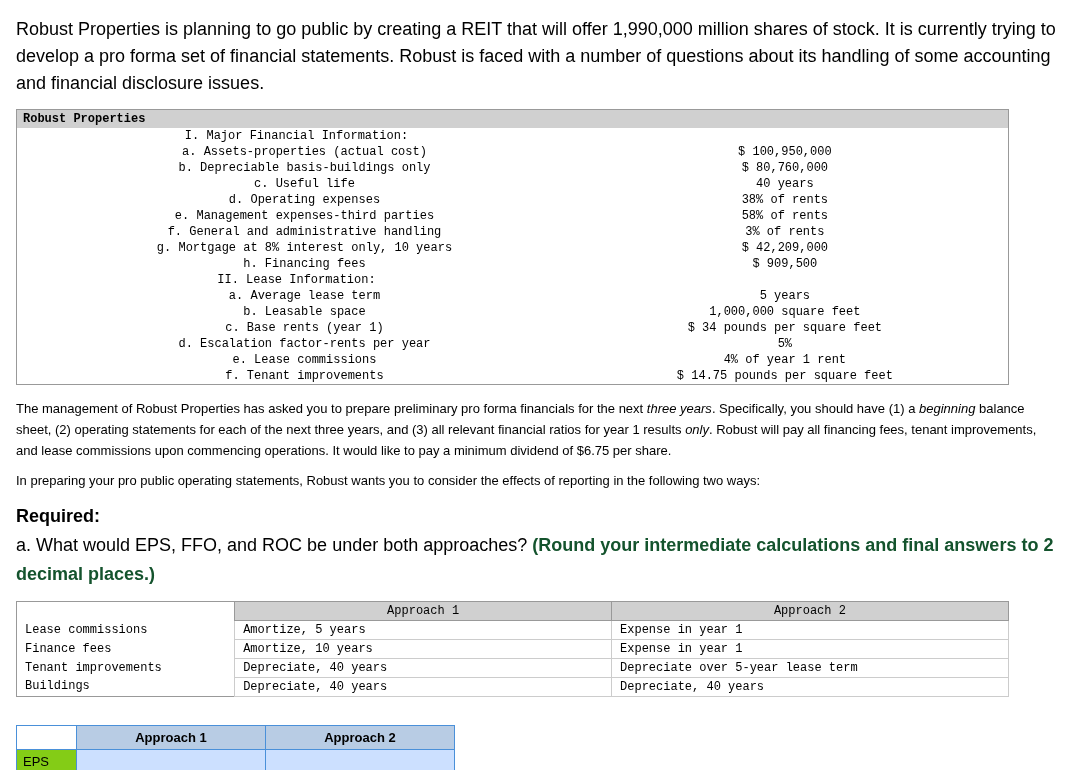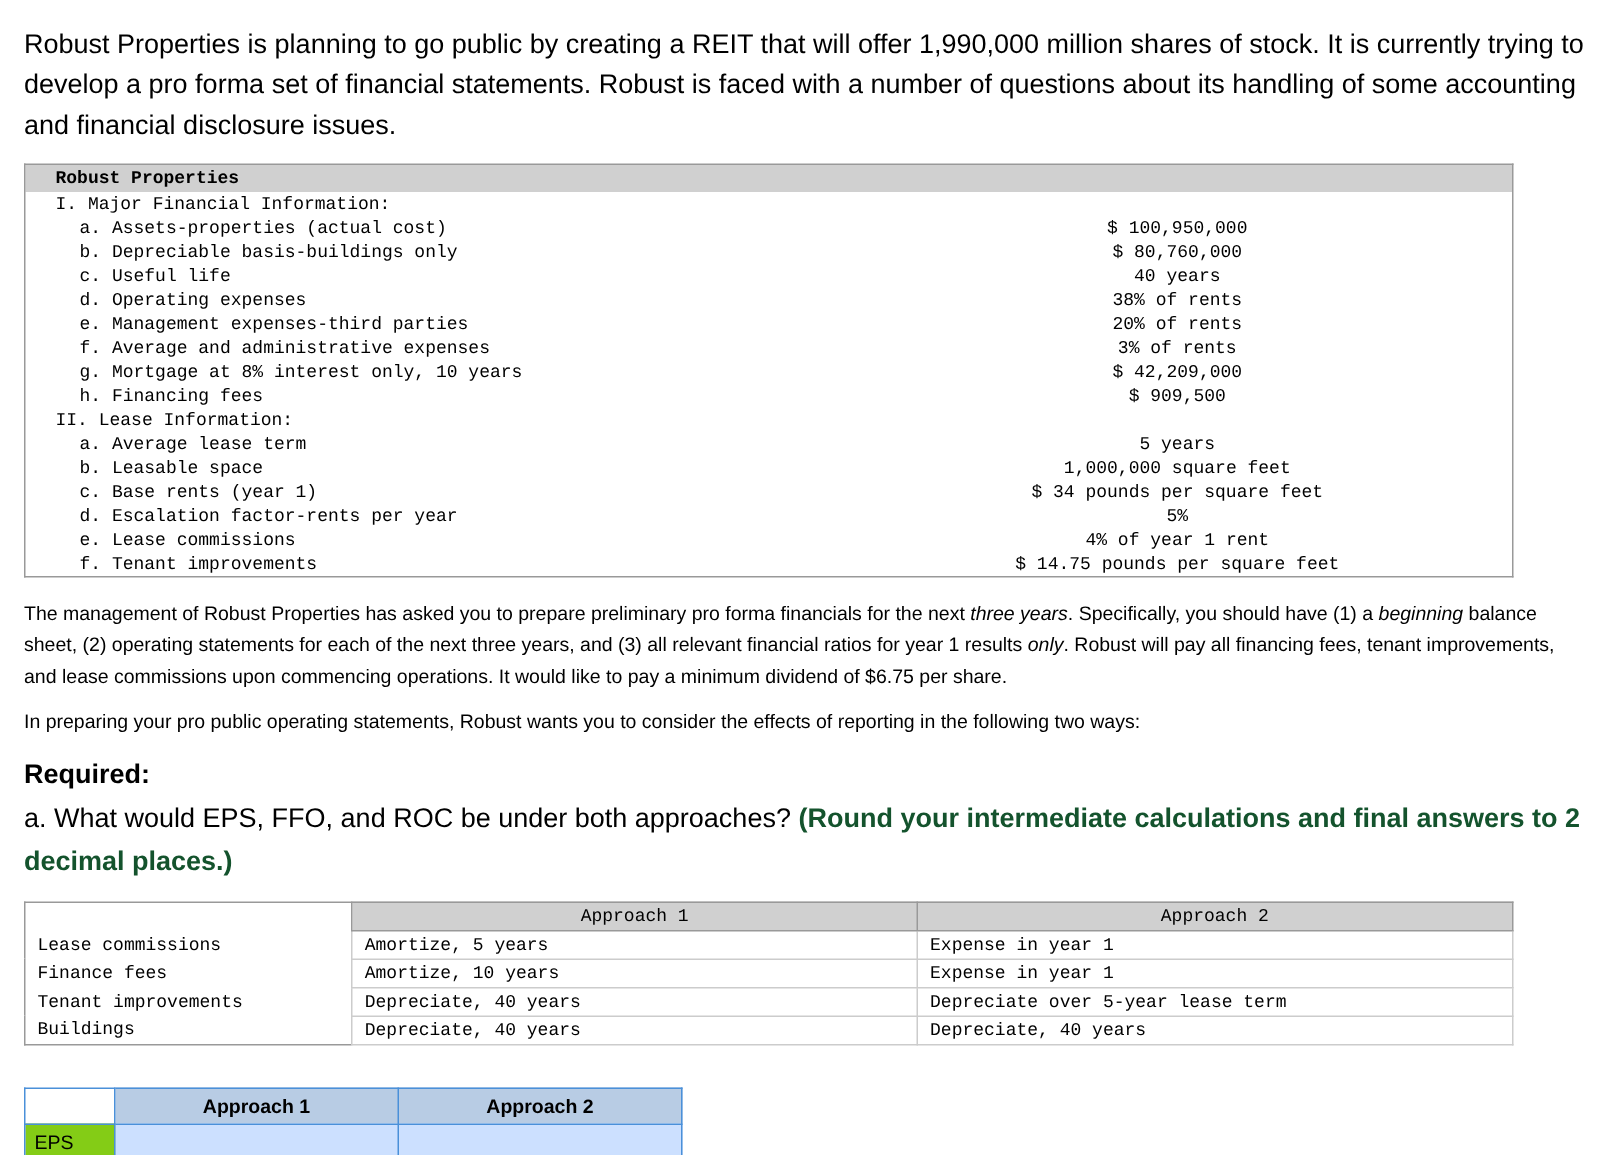--- a/index.html
+++ b/index.html
@@ -24,26 +24,26 @@
       margin-bottom: 14px;
       font-size: 12px;
     }
     .financial-table td {
       padding: 1px 6px;
       border: none;
     }
     .financial-table .header-row td {
       background: #d0d0d0;
       font-weight: bold;
-      padding: 2px 20px;
+      padding: 2px 6px;
     }
     .monospace {
       font-family: 'Courier New', Courier, monospace;
     }
-    .col-label { width: 55%; }
+    .col-label { width: 55%; text-align: center; }
     .col-value { width: 45%; text-align: center; }
     .indent1 { padding-left: 20px !important; }
     .indent2 { padding-left: 36px !important; }
     .middle-text {
       font-size: 13px;
       line-height: 1.6;
       margin-bottom: 10px;
     }
     .middle-text em { font-style: italic; }
     .red-bold { color: #14532d; font-weight: bold; }
@@ -117,24 +117,24 @@
   <tr>
     <td class="col-label indent2">c. Useful life</td>
     <td class="col-value">40 years</td>
   </tr>
   <tr>
     <td class="col-label indent2">d. Operating expenses</td>
     <td class="col-value">38% of rents</td>
   </tr>
   <tr>
     <td class="col-label indent2">e. Management expenses-third parties</td>
-    <td class="col-value">20% of rents</td>
-  </tr>
-  <tr>
-    <td class="col-label indent2">f. Average and administrative expenses</td>
+    <td class="col-value">58% of rents</td>
+  </tr>
+  <tr>
+    <td class="col-label indent2">f. General and administrative handling</td>
     <td class="col-value">3% of rents</td>
   </tr>
   <tr>
     <td class="col-label indent2">g. Mortgage at 8% interest only, 10 years</td>
     <td class="col-value">$ 42,209,000</td>
   </tr>
   <tr>
     <td class="col-label indent2">h. Financing fees</td>
     <td class="col-value">$ 909,500</td>
   </tr>

